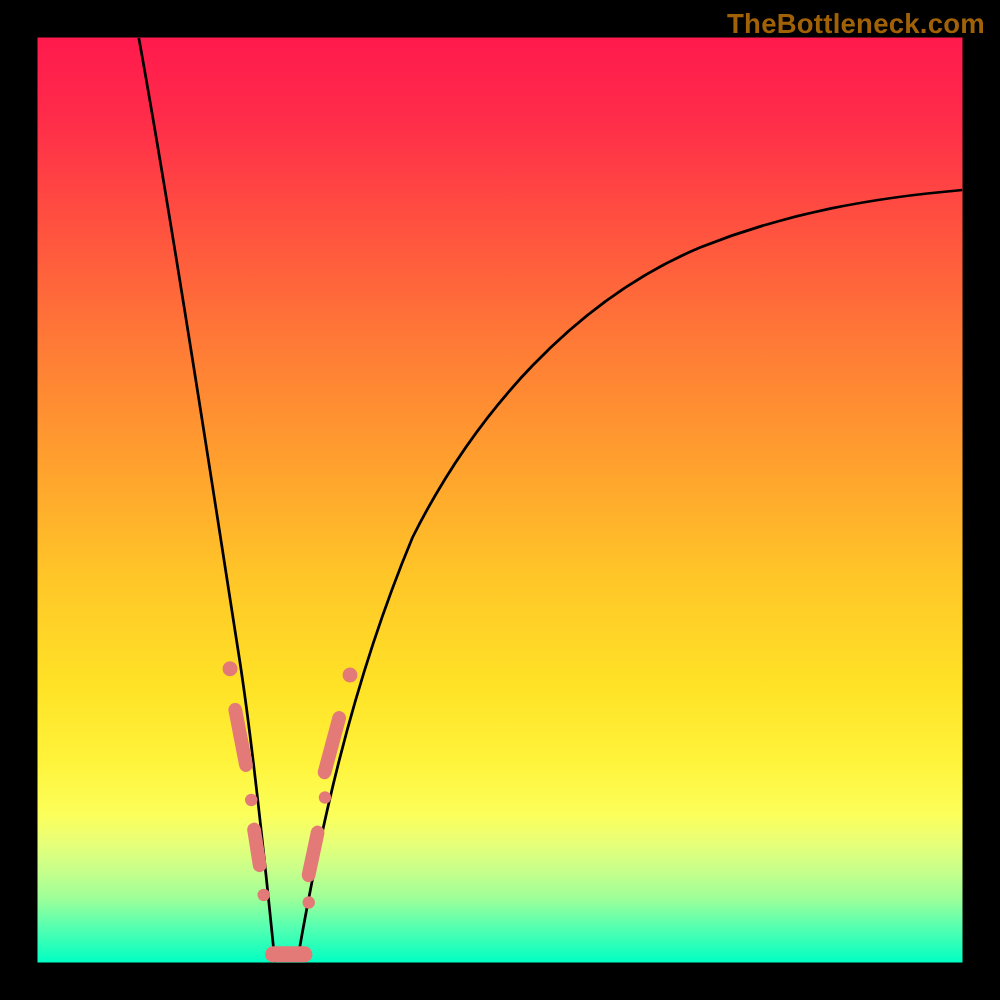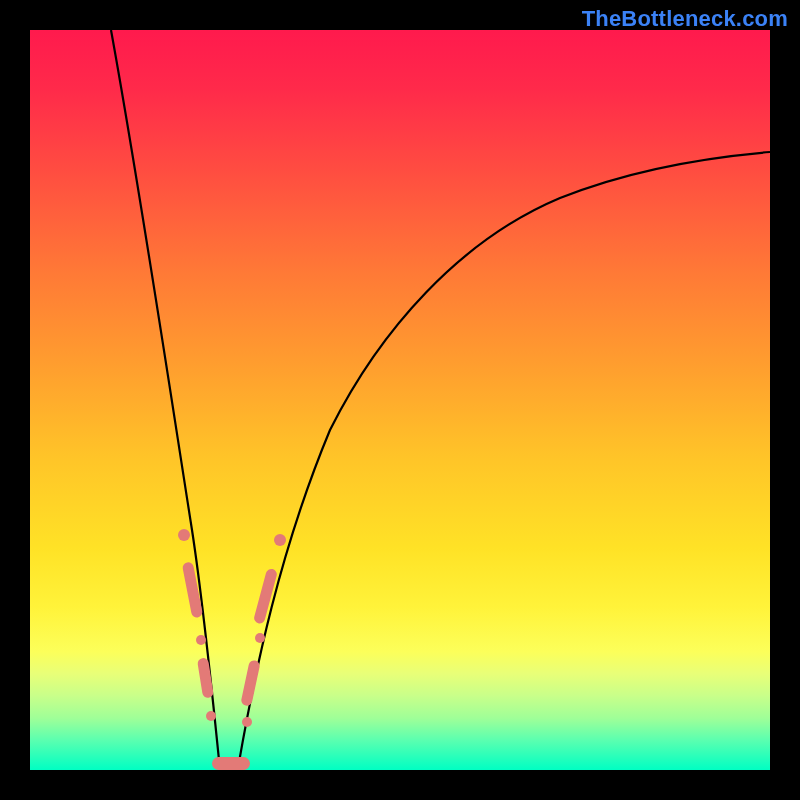--- a/index.html
+++ b/index.html
@@ -31,21 +31,21 @@
       #c8ff8a 90%,
       #9fff98 93%,
       #5affb0 96%,
       #00ffc3 100%
     );
   }
   .watermark {
     position: absolute;
     top: 6px;
     right: 12px;
-    color: #3b82f6;
+    color: #a16207;
     font-size: 22px;
     font-weight: 600;
     letter-spacing: 0.2px;
     z-index: 5;
     user-select: none;
   }
   svg.overlay {
     position: absolute;
     left: 0;
     top: 0;

